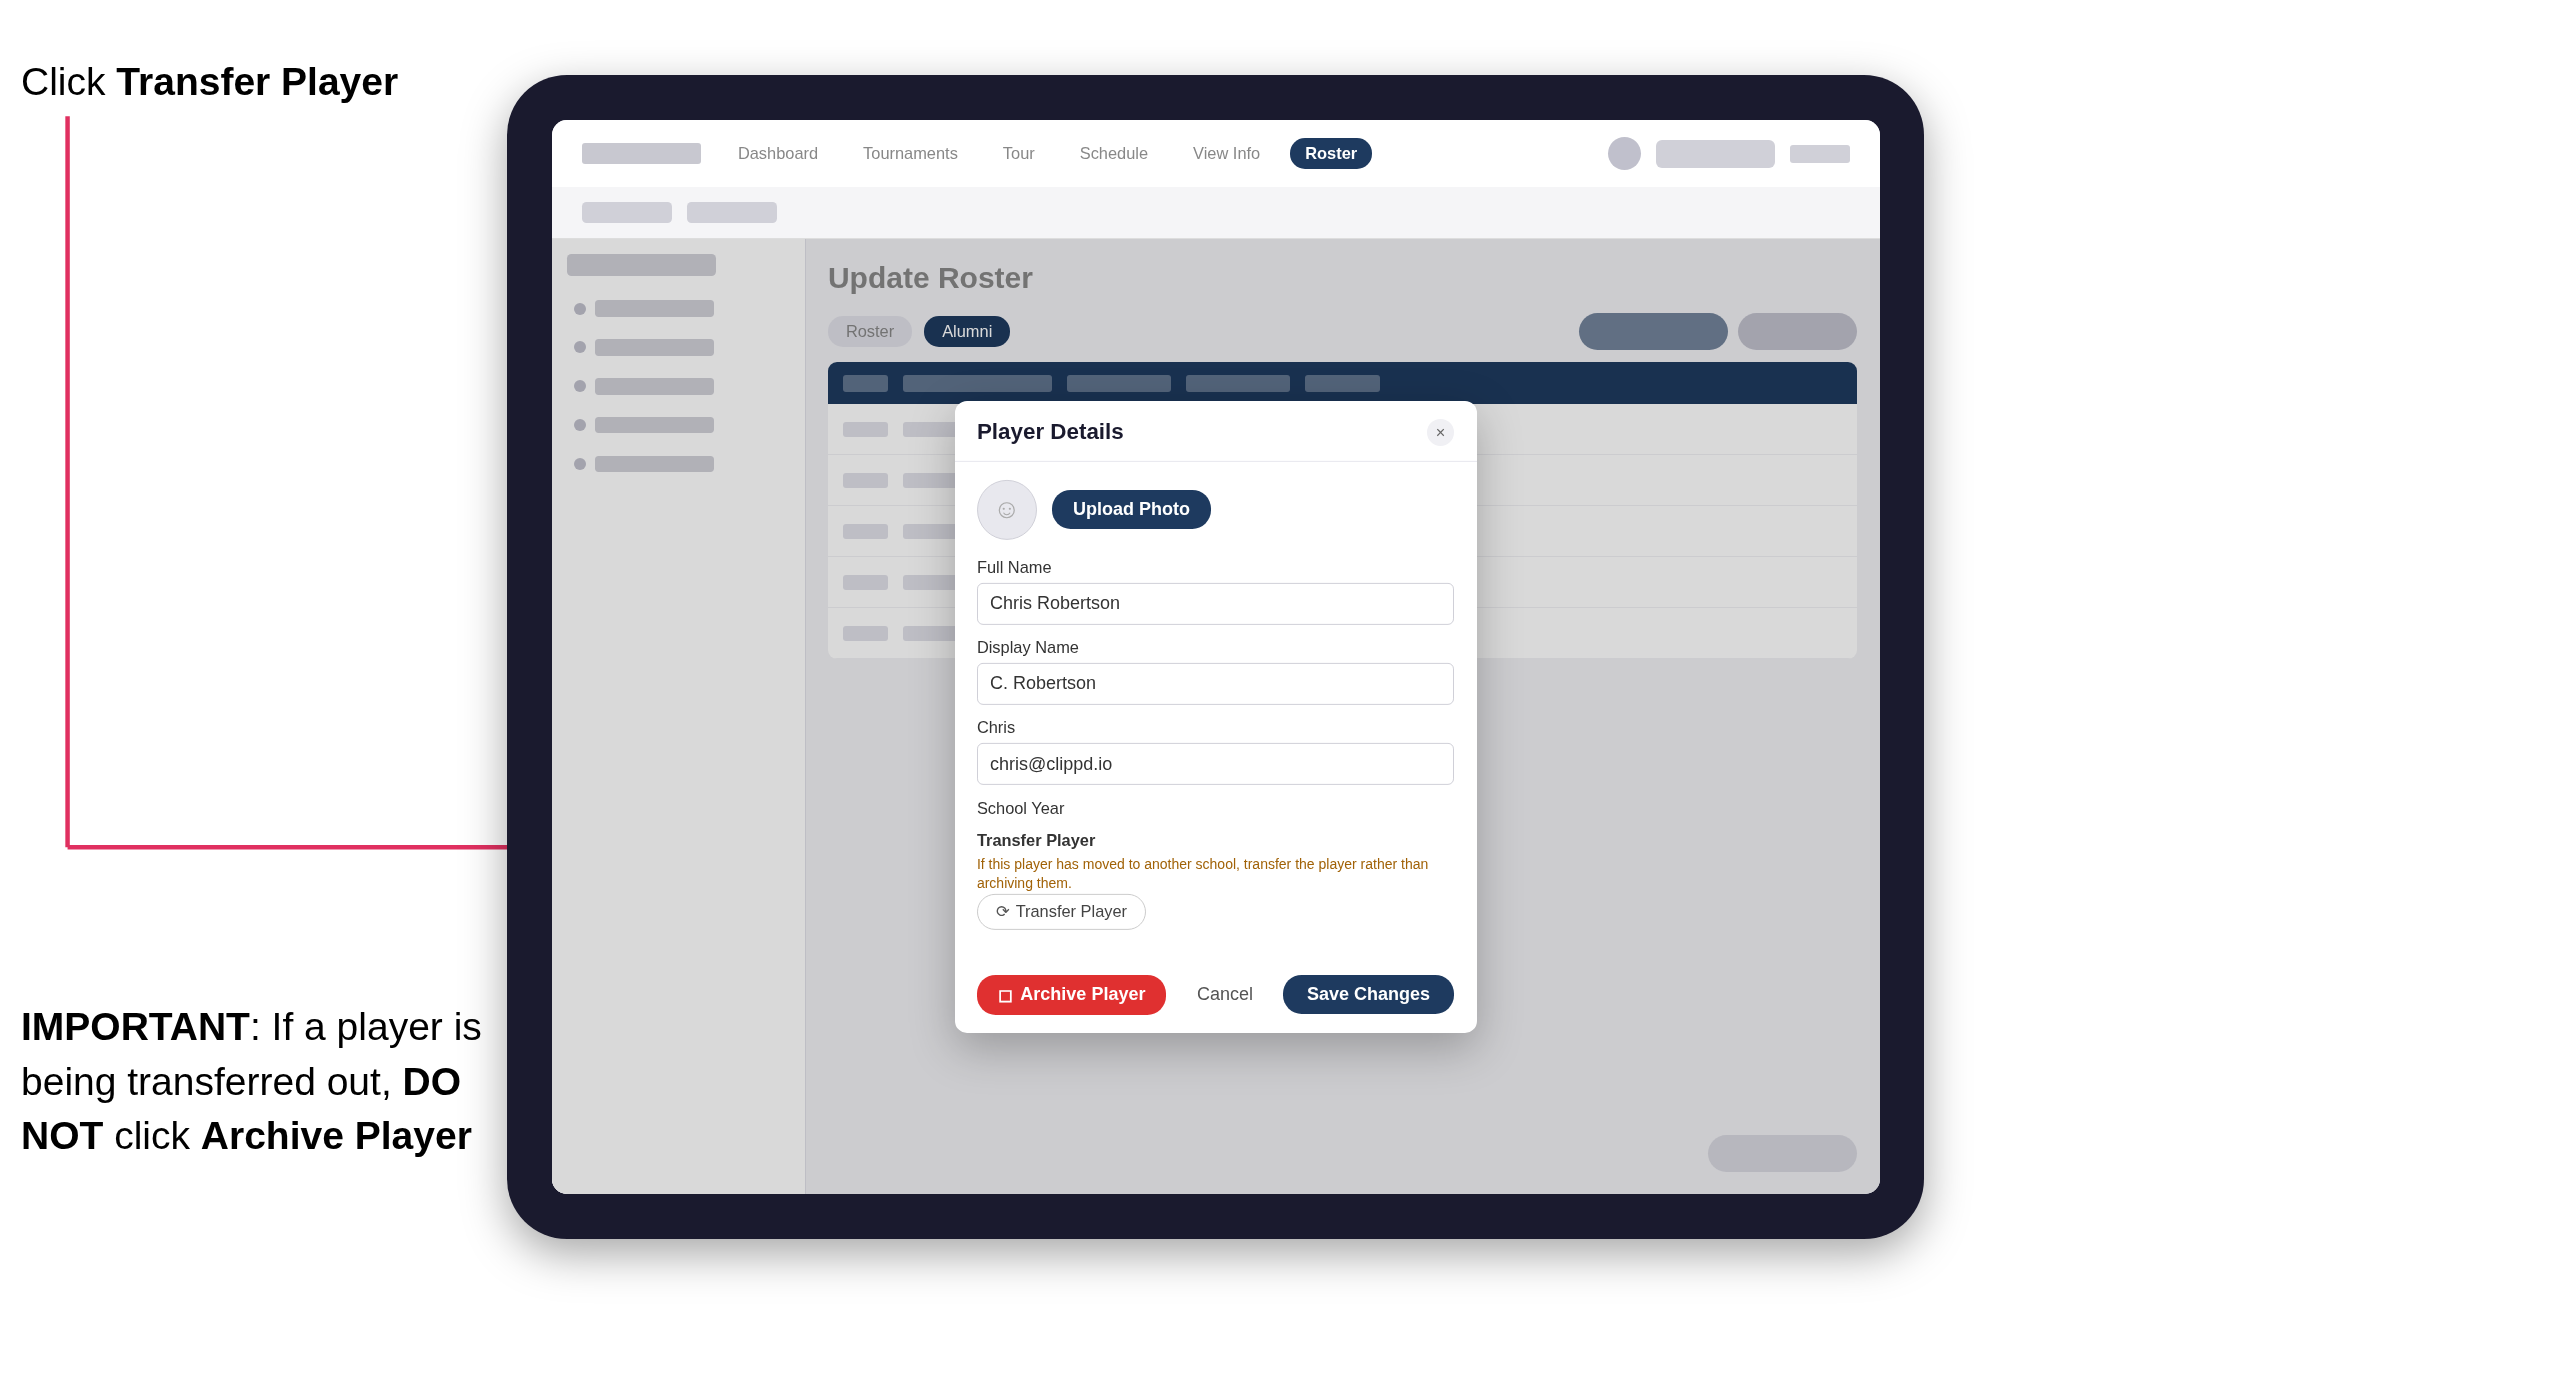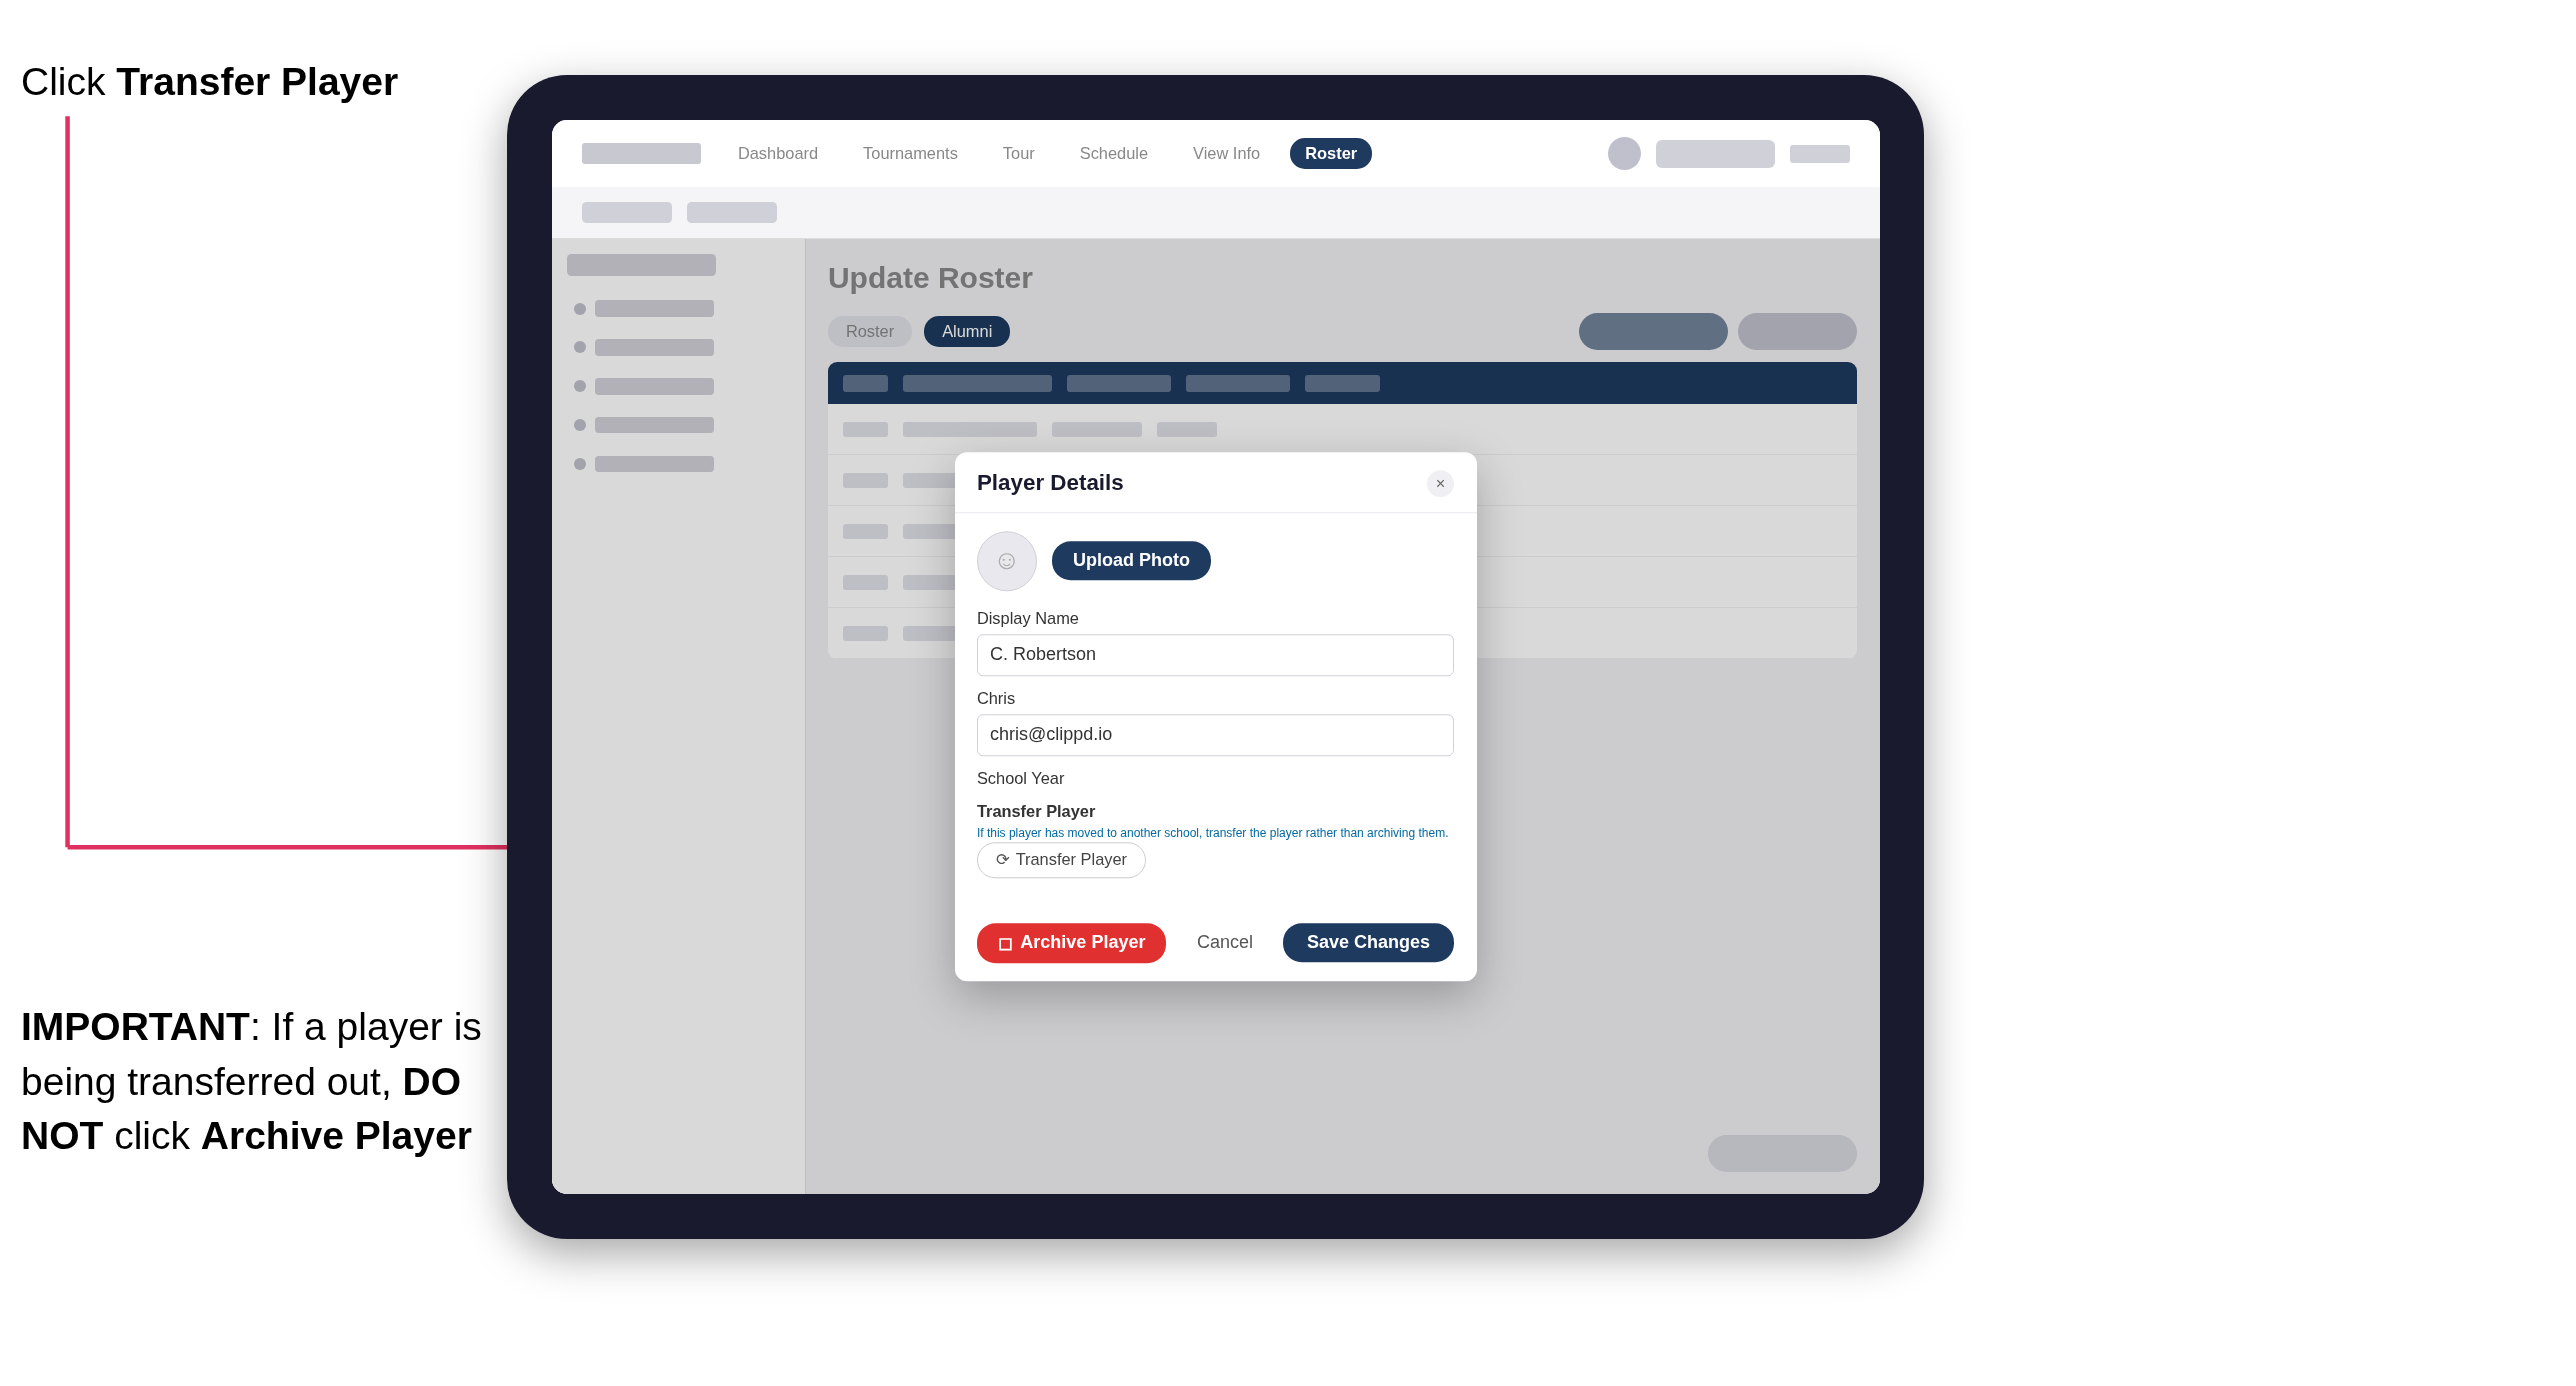--- a/index.html
+++ b/index.html
@@ -459,22 +459,22 @@
     }
 
     .transfer-title {
       font-size: 16.4px;
       font-weight: 600;
       color: #333;
       margin-bottom: 4.5px;
     }
 
     .transfer-desc {
-      font-size: 12px;
-      color: #0369a1;
+      font-size: 14px;
+      color: #a16207;
       line-height: 1.4;
     }
 
     .transfer-btn {
       display: inline-flex;
       align-items: center;
       gap: 6px;
       background: transparent;
       border: 1.1px solid #ccc;
       border-radius: 18.7px;
@@ -688,20 +688,24 @@
 
         <div class="modal-body">
 
           <div class="photo-row">
             <div class="avatar-placeholder">
               <span class="avatar-icon">☺</span>
             </div>
             <button class="upload-photo-btn">Upload Photo</button>
           </div>
 
+          <div class="form-group">
+            <label class="form-label">Full Name</label>
+            <input class="form-input" type="text" value="Chris Robertson" style="">
+          </div>
 
           <div class="form-group">
             <label class="form-label">Display Name</label>
             <input class="form-input" type="text" value="C. Robertson" style="">
           </div>
 
           <div class="form-group">
             <label class="form-label">Chris</label>
             <input class="form-input" type="text" value="chris@clippd.io" style="">
           </div>

